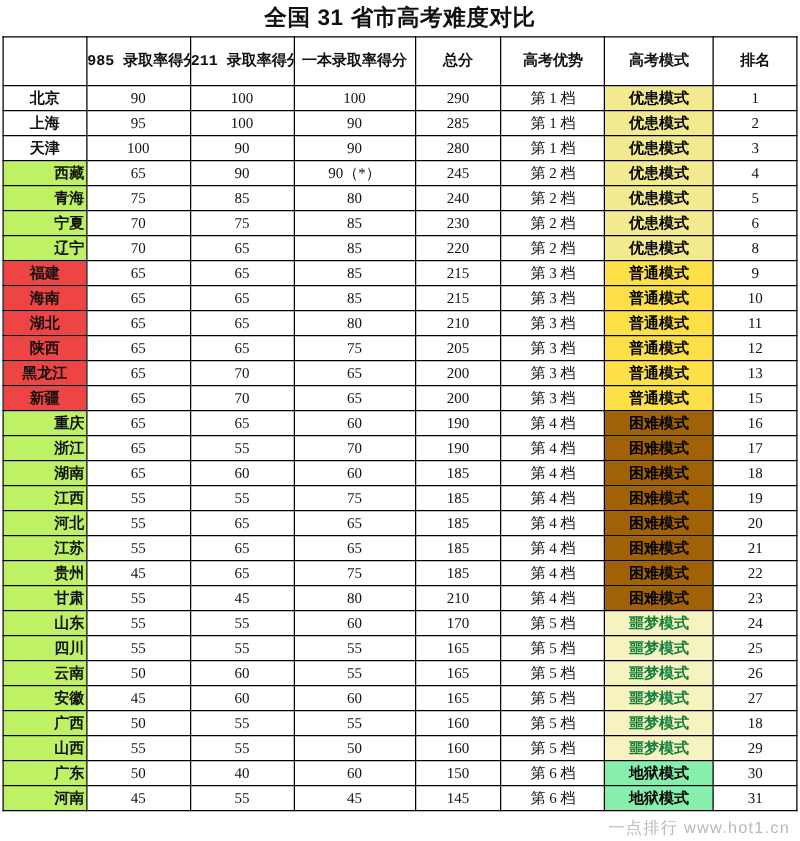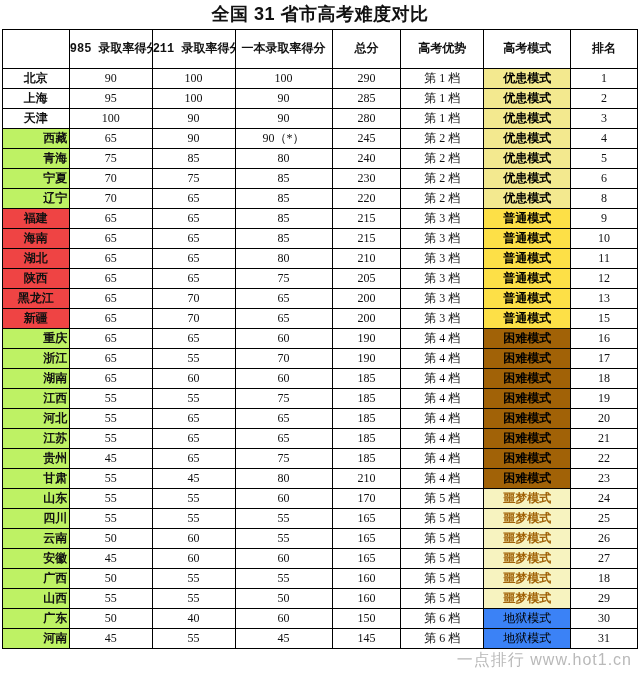--- a/index.html
+++ b/index.html
@@ -74,31 +74,31 @@
   }
   .cell-rank {
     font-size: 12px;
   }
 
   
   tr.band-1 td.cell-mode { color: #000; font-weight: bold; background: #f3e98f; }
   tr.band-2 td.cell-mode { color: #000; font-weight: bold; background: #f3e98f; }
   tr.band-3 td.cell-mode { color: #000; font-weight: bold; background: #fde047; }
   tr.band-4 td.cell-mode { color: #000; font-weight: bold; background: #a16207; }
-  tr.band-5 td.cell-mode { color: #a16207; font-weight: bold; background: #f7f3c0; }
-  tr.band-6 td.cell-mode { color: #000; font-weight: normal; background: #3b82f6; }
+  tr.band-5 td.cell-mode { color: #15803d; font-weight: bold; background: #f7f3c0; }
+  tr.band-6 td.cell-mode { color: #000; font-weight: bold; background: #86efac; }
 
   tr.hl td.cell-prov { background: #ef4444; }
   tr.hl2 td.cell-prov { background: #bef264; padding-left: 39px; }
 
   .watermark {
     position: absolute;
     right: 8px;
     bottom: 2px;
-    font-size: 16px;
+    font-size: 13px;
     color: #b9b9b9;
     font-family: "Liberation Sans", "DejaVu Sans", sans-serif;
     letter-spacing: 1px;
     pointer-events: none;
   }
 </style>
 </head>
 <body>
 
 <div class="page">

